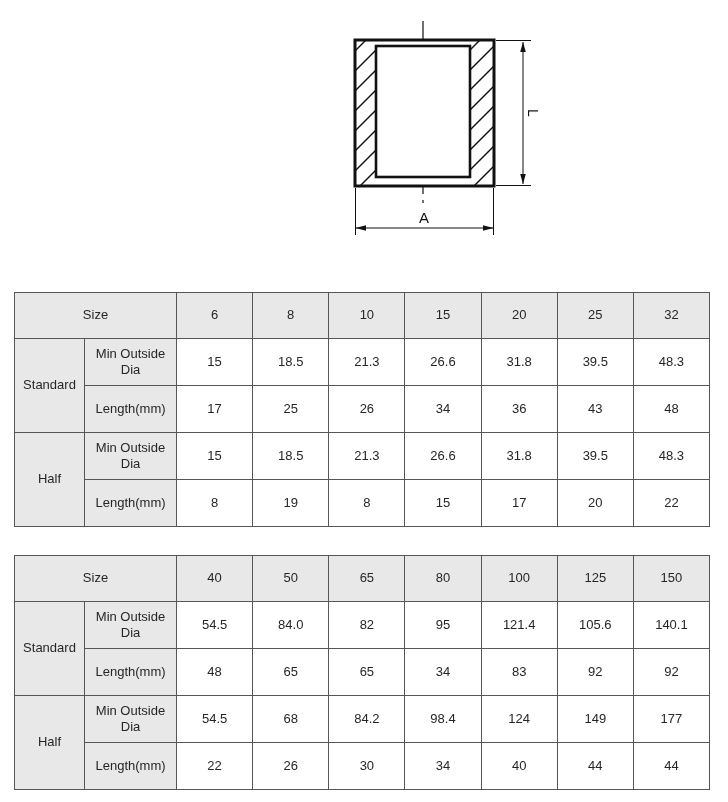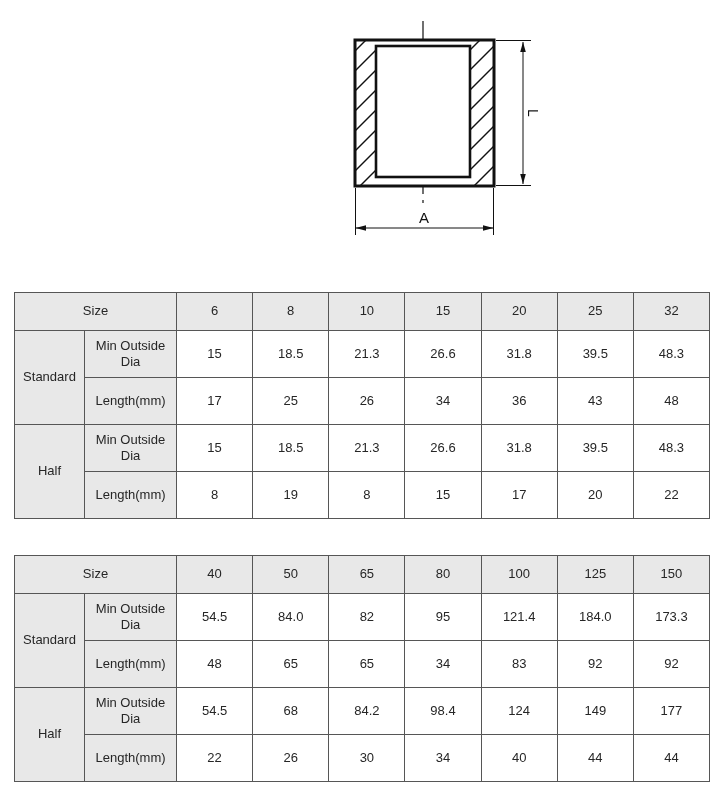--- a/index.html
+++ b/index.html
@@ -27,21 +27,21 @@
   .spec-table.t0{top:292px;}
   .spec-table.t1{top:555px;}
   .spec-table td,.spec-table th{
     border:1px solid var(--border);
     text-align:center;vertical-align:middle;
     font-weight:normal;padding:2px 4px;
     background:#ffffff;line-height:1.25;
   }
   .spec-table .label{background:var(--header-bg);}
   .spec-table tr{height:47px;}
-  .spec-table tr.header-row{height:38px;margin-left:21px;}
+  .spec-table tr.header-row{height:46px;margin-left:21px;}
   svg text{font-family:"Liberation Sans", sans-serif;fill:var(--line);}
 </style>
 </head>
 <body>
 
 <div class="page">
 
   <svg class="drawing" width="212" height="238" viewBox="0 0 212 238" xmlns="http://www.w3.org/2000/svg">
     <defs>
       <clipPath id="cpL">
@@ -177,22 +177,22 @@
           <th class="label">150</th>
         </tr>
         <tr>
           <td class="label" rowspan="2">Standard</td>
           <td class="label">Min Outside Dia</td>
           <td>54.5</td>
           <td>84.0</td>
           <td>82</td>
           <td>95</td>
           <td>121.4</td>
-          <td>184.0</td>
-          <td>173.3</td>
+          <td>105.6</td>
+          <td>140.1</td>
         </tr>
         <tr>
           <td class="label">Length(mm)</td>
           <td>48</td>
           <td>65</td>
           <td>65</td>
           <td>34</td>
           <td>83</td>
           <td>92</td>
           <td>92</td>

